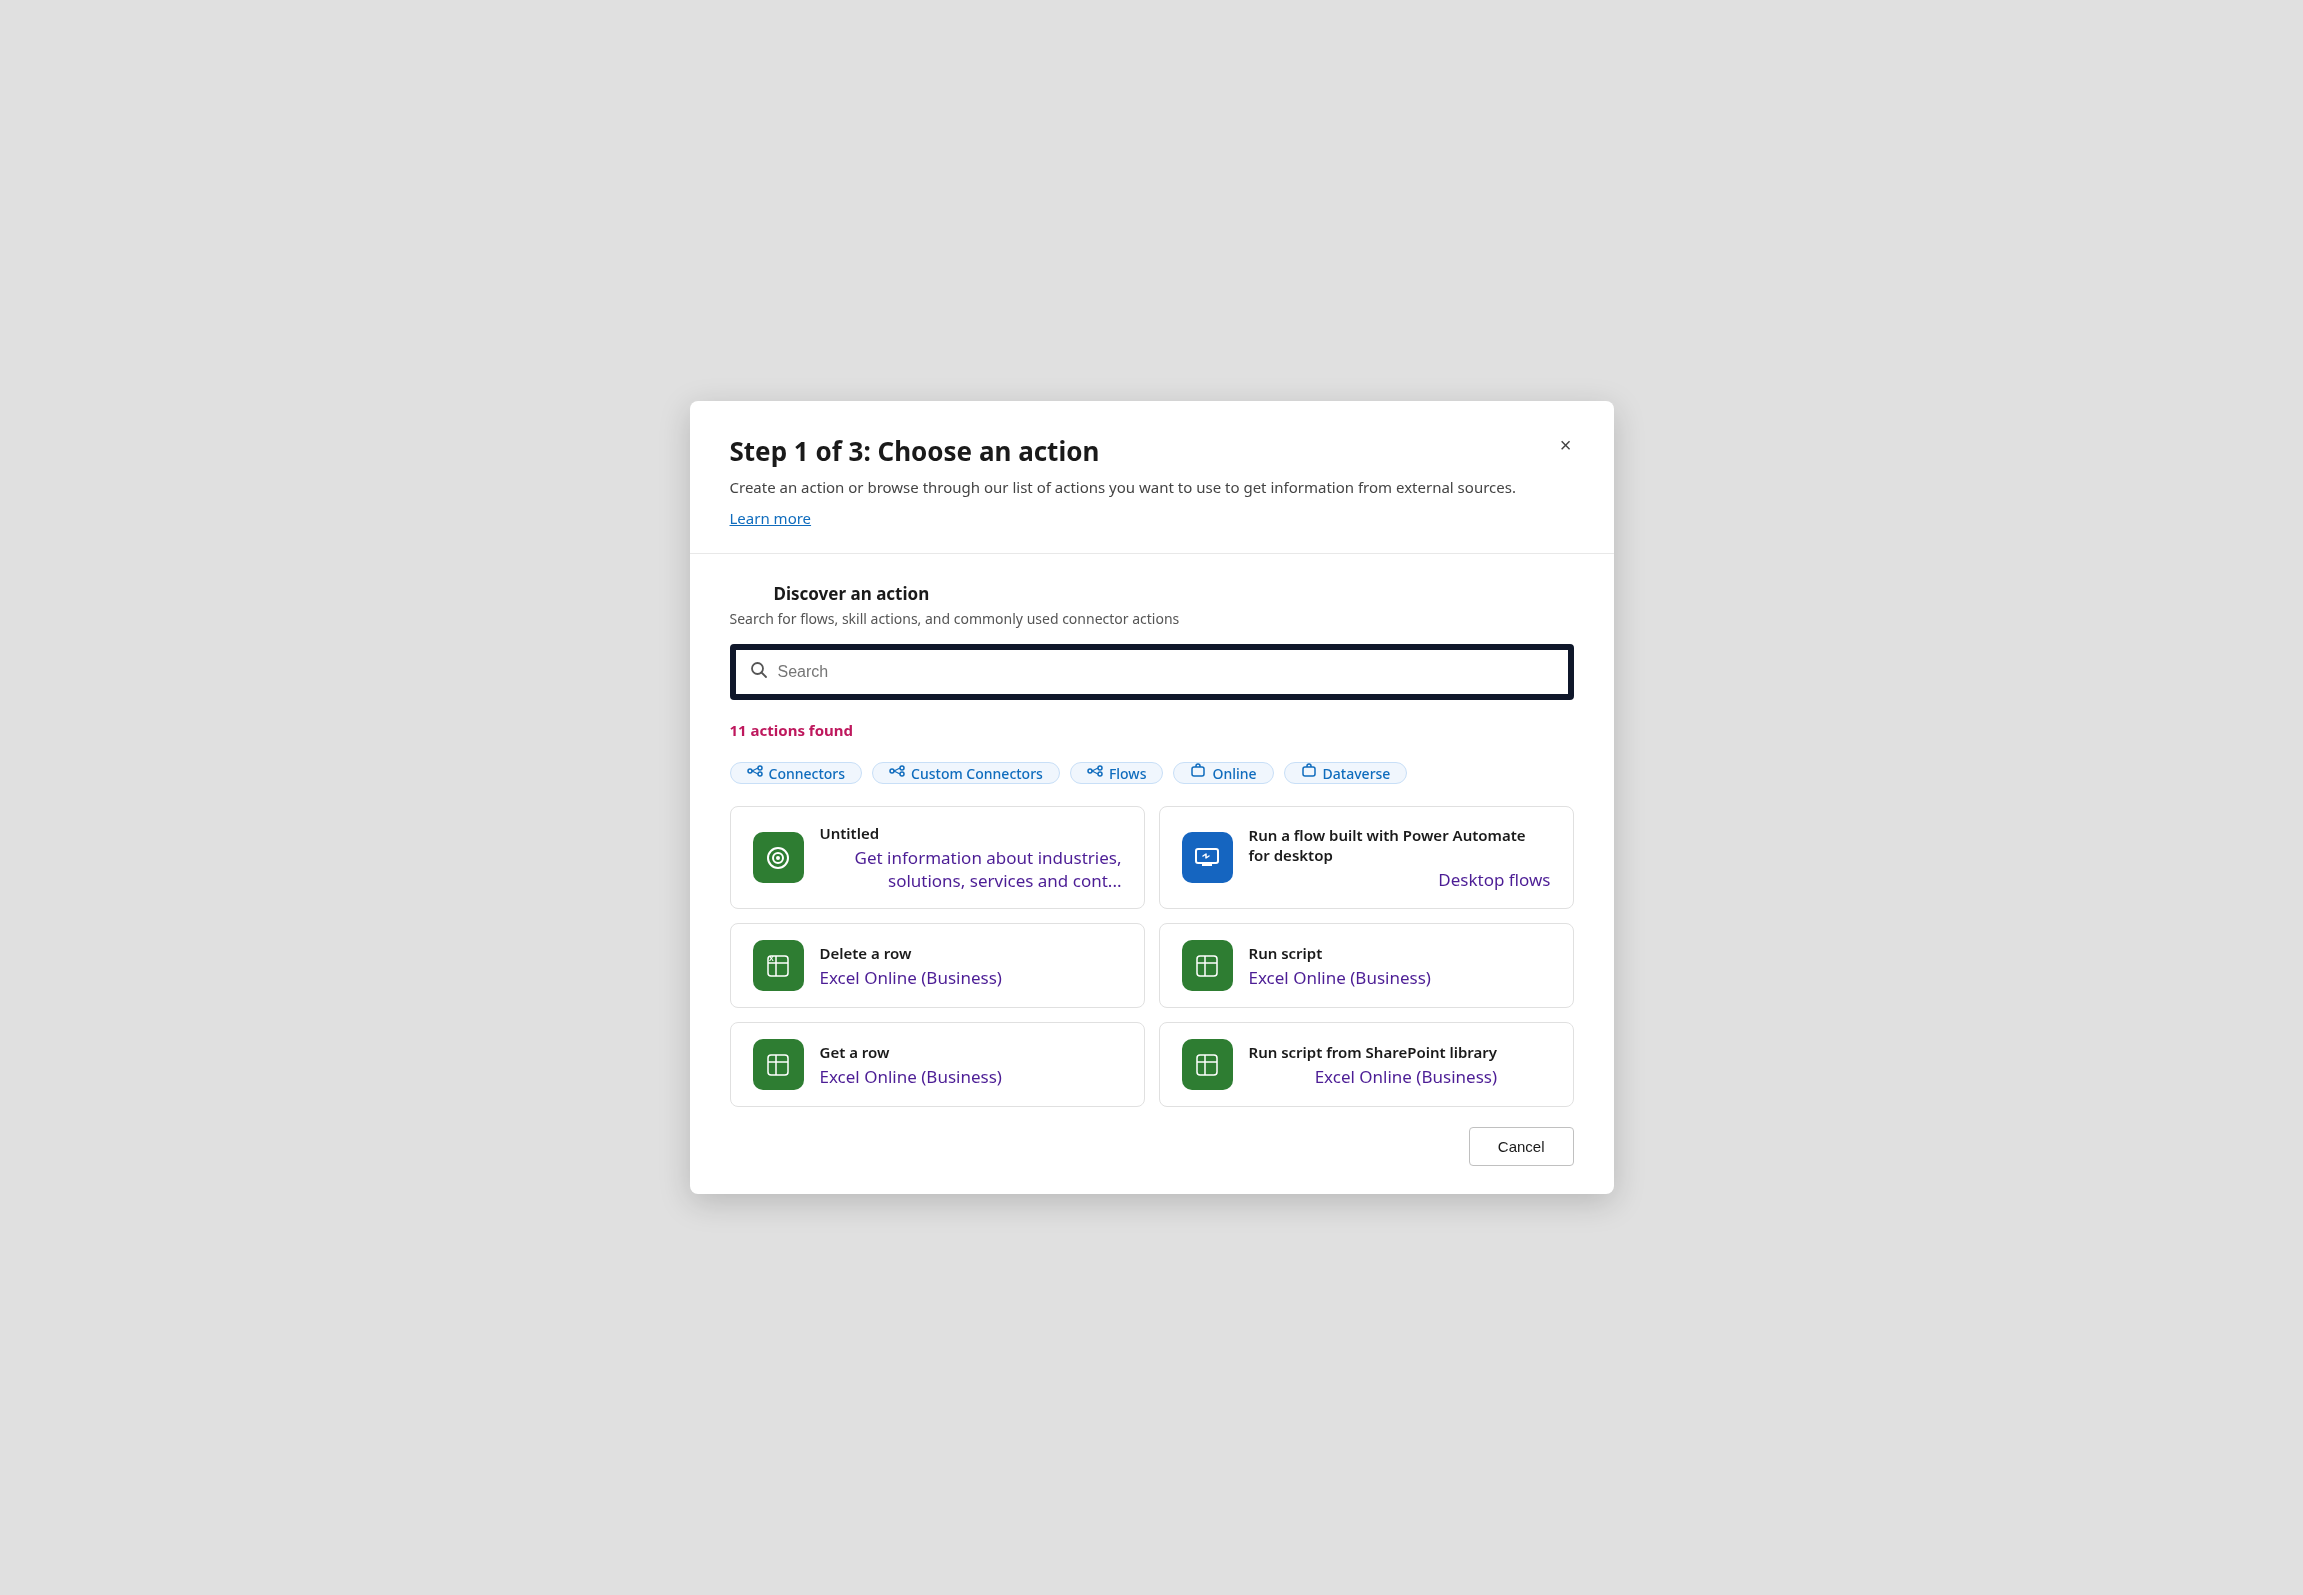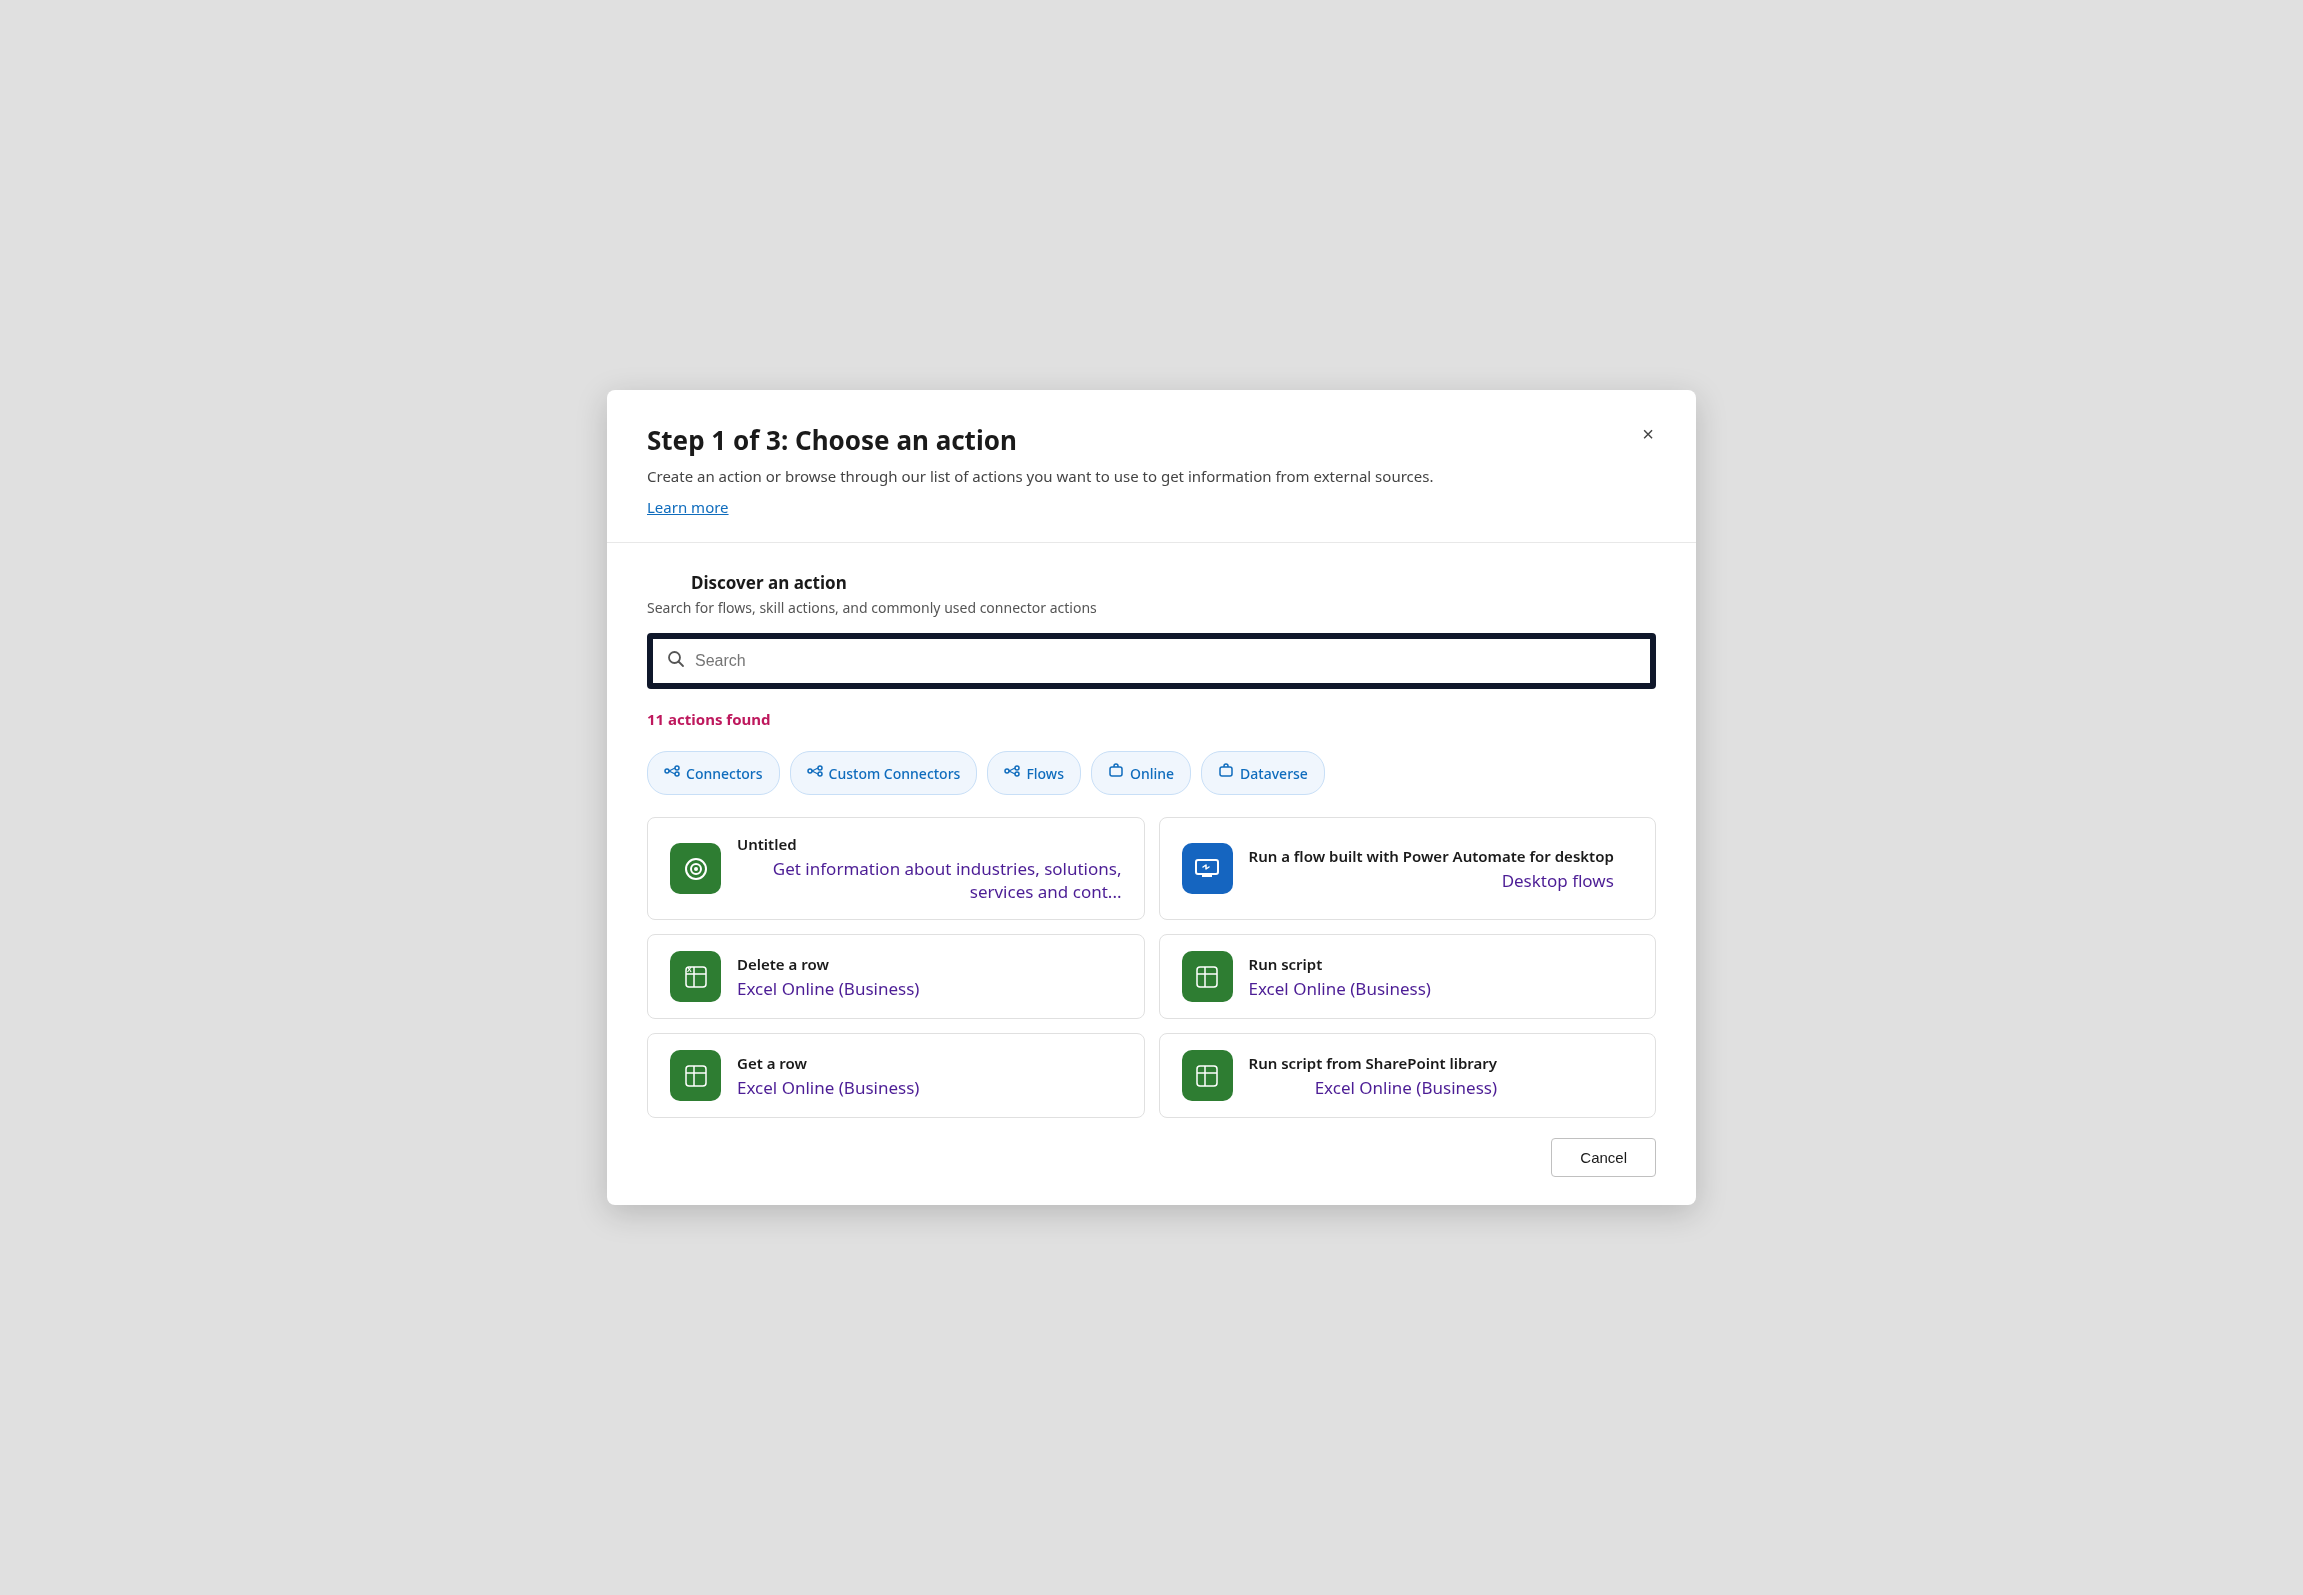--- a/index.html
+++ b/index.html
@@ -9,21 +9,21 @@
       display: flex;
       align-items: center;
       justify-content: center;
       min-height: 100vh;
       padding: 20px;
     }
     .dialog {
       background: #ffffff;
       border-radius: 8px;
       box-shadow: 0 8px 32px rgba(0,0,0,0.18);
-      width: 1089px;
+      width: 924px;
       max-width: 100%;
       overflow: hidden;
     }
     .dialog-header {
       padding: 32px 40px 24px 40px;
       border-bottom: 1px solid #e8e8e8;
       position: relative;
     }
     .dialog-title {
       font-size: 26px;
@@ -103,21 +103,21 @@
     .filter-pills {
       display: flex;
       gap: 10px;
       flex-wrap: wrap;
       margin-bottom: 22px;
     }
     .pill {
       display: flex;
       align-items: center;
       gap: 6px;
-      padding: 11px 16px;
+      padding: 0 16px;
       border-radius: 20px;
       background: #f0f6fd;
       border: 1px solid #c8dff7;
       font-size: 14px;
       color: #0f6cbd;
       cursor: pointer;
       font-weight: 500;
     }
     .pill-icon {
       font-size: 15px;

